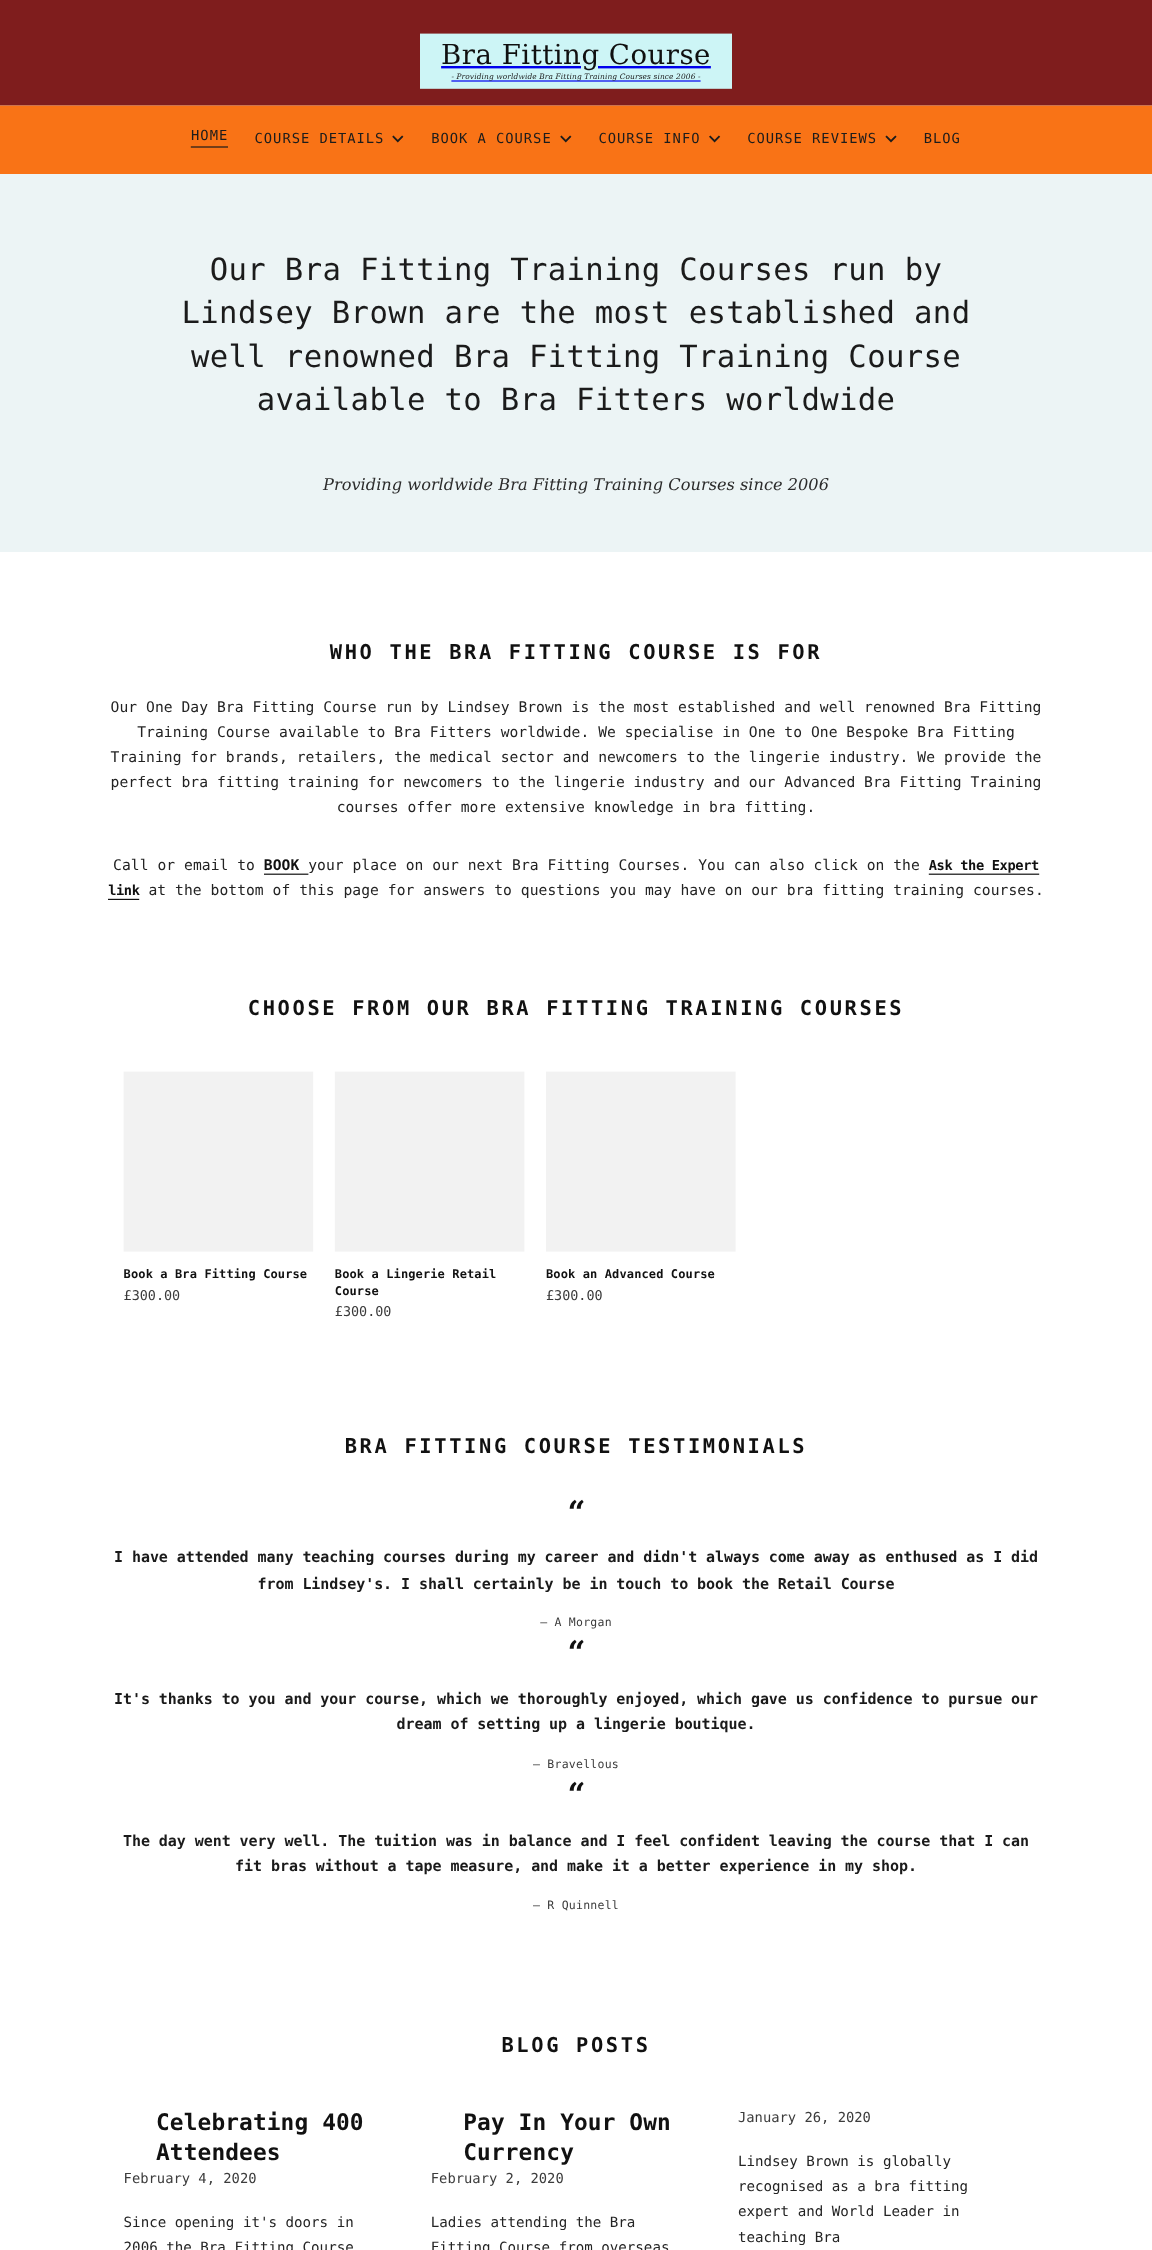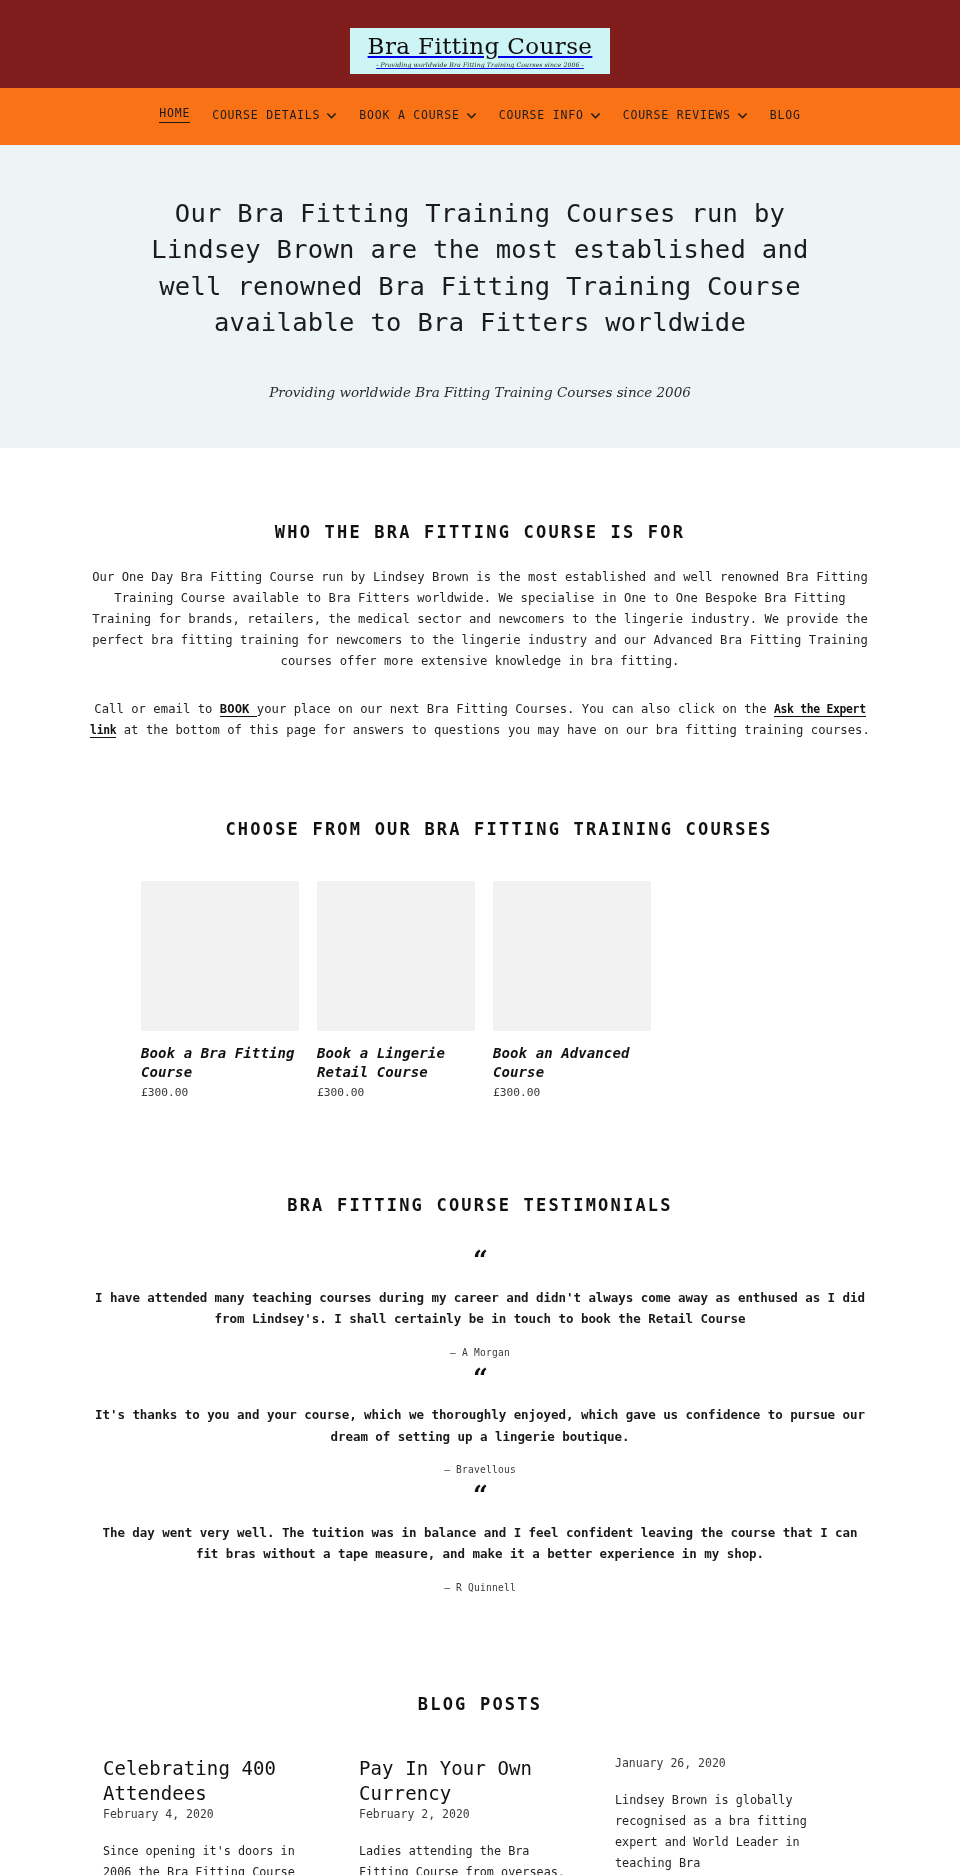--- a/index.html
+++ b/index.html
@@ -86,21 +86,21 @@
     padding: 46px 0 48px 0;
     text-align: center;
   }
   .hero-heading {
     font-size: 25.5px;
     line-height: 1.42;
     font-weight: 400;
     color: #1b1b1b;
     letter-spacing: 0.3px;
     max-width: 680px;
-    margin: 4px auto;
+    margin: 16px auto;
   }
   .hero-sub {
     font-family: "DejaVu Serif", "Liberation Serif", serif;
     font-style: italic;
     font-size: 13.5px;
     color: #2b2b2b;
     margin-top: 44px;
   }
 
   
@@ -135,41 +135,40 @@
     color: #111111;
     font-weight: 700;
     text-decoration: none;
     border-bottom: 1.4px solid #111111;
     cursor: pointer;
     font-size: 11.4px;
     letter-spacing: -0.3px;
   }
 
   
-  .products-section { padding-top: 78px; padding-left: 38px; }
+  .products-section { padding-top: 78px; }
   .product-grid {
     display: flex;
     gap: 18px;
     margin-top: 42px;
     padding-left: 103px;
   }
   .product-card { width: 158px; flex: 0 0 158px; cursor: pointer; }
   .product-thumb {
     width: 158px;
     height: 150px;
     background: #f2f2f2;
   }
   .product-title {
-    font-size: 14px;
+    font-size: 10px;
     font-weight: 700;
     line-height: 1.4;
     margin-top: 13px;
     color: #111111;
     letter-spacing: 0.1px;
-    font-style: italic;
   }
   .product-price {
     font-size: 11.2px;
     color: #3a3a3a;
     margin-top: 3px;
   }
 
   
   .testimonials-section { padding-top: 96px; }
   .testimonial { text-align: center; }
@@ -205,23 +204,24 @@
     display: flex;
     gap: 44px;
     margin-top: 42px;
     padding-left: 103px;
   }
   .blog-card { width: 212px; flex: 0 0 212px; }
   .blog-title {
     font-size: 19px;
     line-height: 1.35;
     color: #111111;
-    font-weight: 400;
+    font-weight: 700;
     letter-spacing: 0.1px;
     cursor: pointer;
+    margin-left: 27px;
   }
   .blog-date {
     font-size: 11.5px;
     color: #3c3c3c;
   }
   .blog-excerpt {
     font-size: 11.8px;
     line-height: 1.78;
     color: #242424;
     margin-top: 20px;

